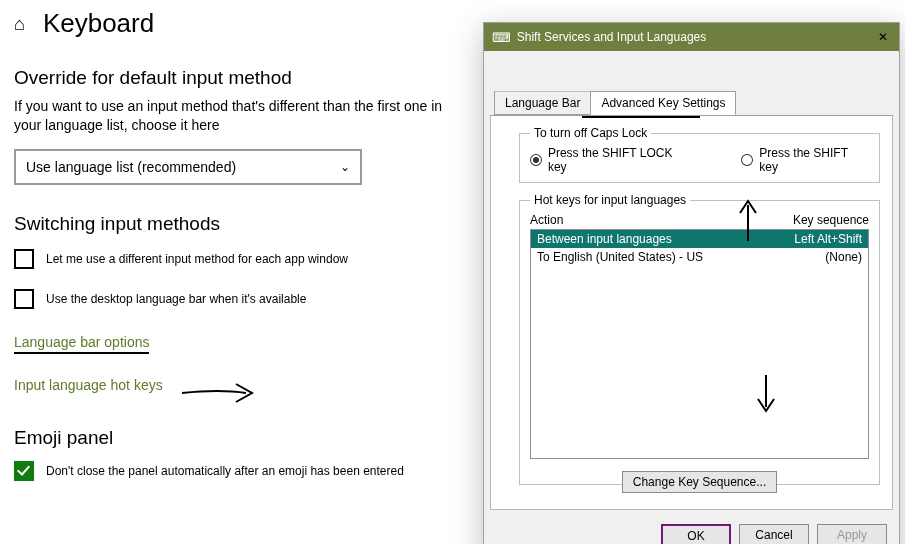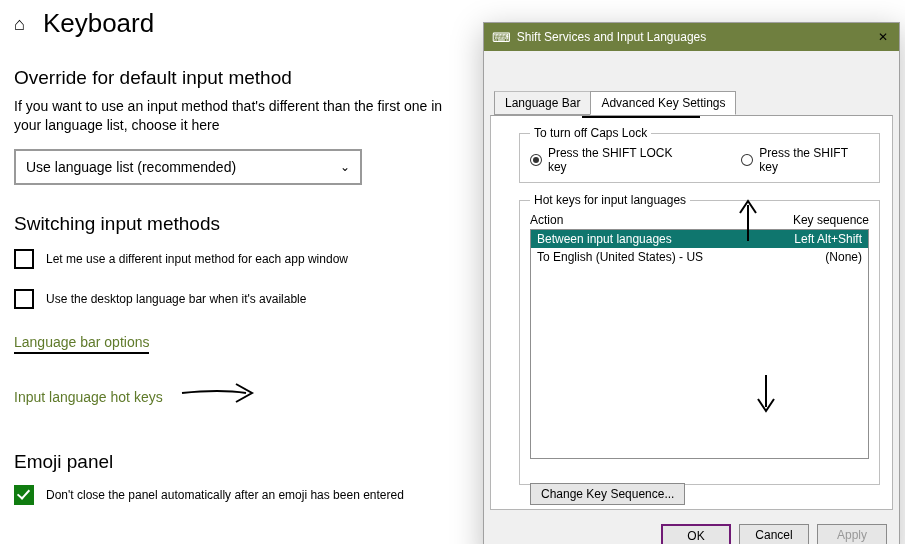--- a/index.html
+++ b/index.html
@@ -14,21 +14,21 @@
   .para { font-size: 14px; color: #000; max-width: 440px; margin: 8px 0 14px 0; line-height: 1.35; }
 
   .dropdown { display: flex; align-items: center; justify-content: space-between; width: 348px; height: 36px; border: 2px solid #999; padding: 0 10px; font-size: 14px; }
   .chev { font-size: 12px; }
 
   .chk-row { display: flex; align-items: center; gap: 12px; margin: 0 0 20px 0; font-size: 12px; }
   .chk { width: 20px; height: 20px; border: 2px solid #000; display: inline-block; flex: none; position: relative; }
   .chk.on { background: #107c10; border-color: #107c10; }
   .chk.on::after { content: ""; position: absolute; left: 4px; top: 0px; width: 5px; height: 10px; border: solid #fff; border-width: 0 2px 2px 0; transform: rotate(42deg); }
 
-  .link { color: #5f7a2a; font-size: 14px; margin: 0 0 20px 0; display: inline-block; position: relative; }
+  .link { color: #5f7a2a; font-size: 14px; margin: 0 0 8px 0; display: inline-block; position: relative; }
   .link.underline-ann { border-bottom: 2px solid #000; padding-bottom: 2px; }
 
   .arrow-right-ann { position: absolute; left: 180px; top: 380px; }
   .arrow-up-ann { position: absolute; left: 736px; top: 199px; }
   .arrow-down-ann { position: absolute; left: 754px; top: 373px; }
 
   
   .dialog { position: absolute; left: 483px; top: 22px; width: 417px; border: 1px solid #a0a0a0; background: #f0f0f0; box-shadow: 0 8px 30px rgba(0,0,0,.25); }
   .titlebar { height: 28px; background: #6f7f3f; display: flex; align-items: center; color: #fff; font-size: 12px; padding: 0 8px; }
   .titlebar .tb-icon { margin-right: 6px; font-size: 13px; }
@@ -48,21 +48,21 @@
   .radio-row { display: flex; align-items: center; gap: 48px; font-size: 12px; }
   .radio-item { display: flex; align-items: center; gap: 6px; }
   .radio { width: 12px; height: 12px; border-radius: 50%; border: 1px solid #333; position: relative; }
   .radio.on::after { content: ""; position: absolute; left: 2px; top: 2px; width: 6px; height: 6px; border-radius: 50%; background: #333; }
 
   .hk-header { display: flex; justify-content: space-between; font-size: 12px; margin: 0 0 2px 0; }
   .hk-list { border: 1px solid #8f8f8f; height: 230px; background: #fff; font-size: 12px; }
   .hk-row { display: flex; justify-content: space-between; padding: 2px 6px; }
   .hk-row.selected { background: #0f766e; color: #fff; justify-content: space-between; }
 
-  .btn-row { display: flex; justify-content: flex-start; margin-top: 24px; }
+  .btn-row { display: flex; justify-content: center; margin-top: 12px; }
   .dlg-btn { font-size: 12px; padding: 3px 10px; border: 1px solid #8a8a8a; background: #e6e6e6; min-width: 70px; text-align: center; }
   .dlg-btn.default { border: 2px solid #701a75; }
   .dlg-btn.disabled { color: #999; }
 
   .dlg-footer { display: flex; justify-content: flex-end; gap: 8px; padding: 8px 12px 10px 0; }
 </style>
 </head>
 <body>
 
 <div class="settings">

